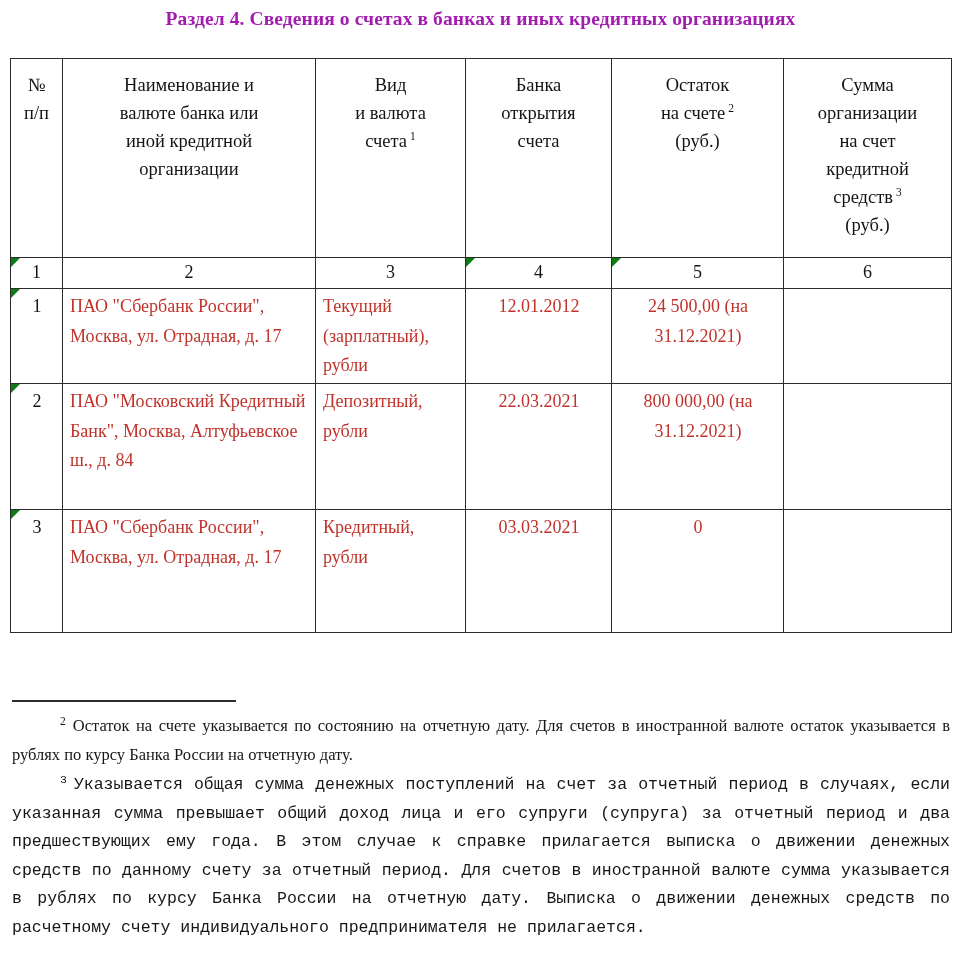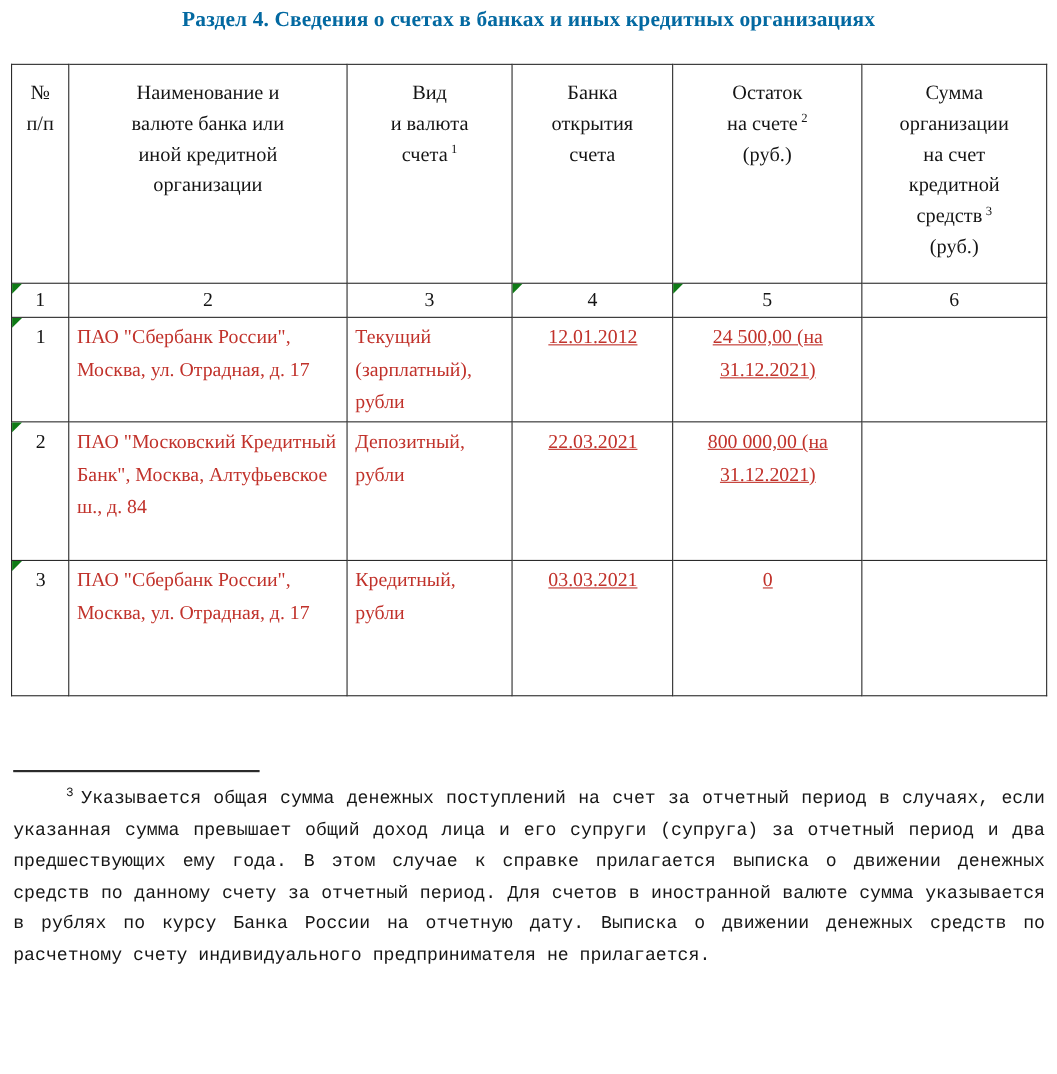--- a/index.html
+++ b/index.html
@@ -19,21 +19,21 @@
   
   .doc-title {
     position: absolute;
     top: 8px;
     left: 0;
     width: 961px;
     text-align: center;
     font-size: 19.5px;
     font-weight: bold;
     letter-spacing: 0.1px;
-    color: #0369a1;
+    color: #a21caf;
   }
 
   
   .table-wrap {
     position: absolute;
     top: 58px;
     left: 10px;
     width: 941px;
   }
   table.acct {
@@ -92,21 +92,21 @@
     color: #c1322b;
     position: relative;
   }
   tr.data td .cellpad {
     padding: 3px 6px 0 7px;
   }
   tr.data td.idx {
     text-align: center;
     color: #141414;
   }
-  tr.data td.ctr { text-align: center; text-decoration: underline; }
+  tr.data td.ctr { text-align: center; }
   tr.data td.left { text-align: left; }
 
   tr.r1 td { height: 94px; }
   tr.r2 td { height: 125px; }
   tr.r3 td { height: 122px; }
 
   
   .tri {
     position: absolute;
     top: 0;
@@ -305,16 +305,19 @@
           <div class="cellpad"></div>
         </td>
       </tr>
     </tbody>
   </table>
 </div>
 
 <div class="fn-rule"></div>
 
 <div class="footnotes">
+  <div class="fn f2">
+    <span class="marker">2</span><span>Остаток на счете указывается по состоянию на отчетную дату. Для счетов в иностранной валюте остаток указывается в рублях по курсу Банка России на отчетную дату.</span>
+  </div>
   <div class="fn f3">
     <span class="marker">3</span><span>Указывается общая сумма денежных поступлений на счет за отчетный период в случаях, если указанная сумма превышает общий доход лица и его супруги (супруга) за отчетный период и два предшествующих ему года. В этом случае к справке прилагается выписка о движении денежных средств по данному счету за отчетный период. Для счетов в иностранной валюте сумма указывается в рублях по курсу Банка России на отчетную дату. Выписка о движении денежных средств по расчетному счету индивидуального предпринимателя не прилагается.</span>
   </div>
 </div>
 
 </body></html>

